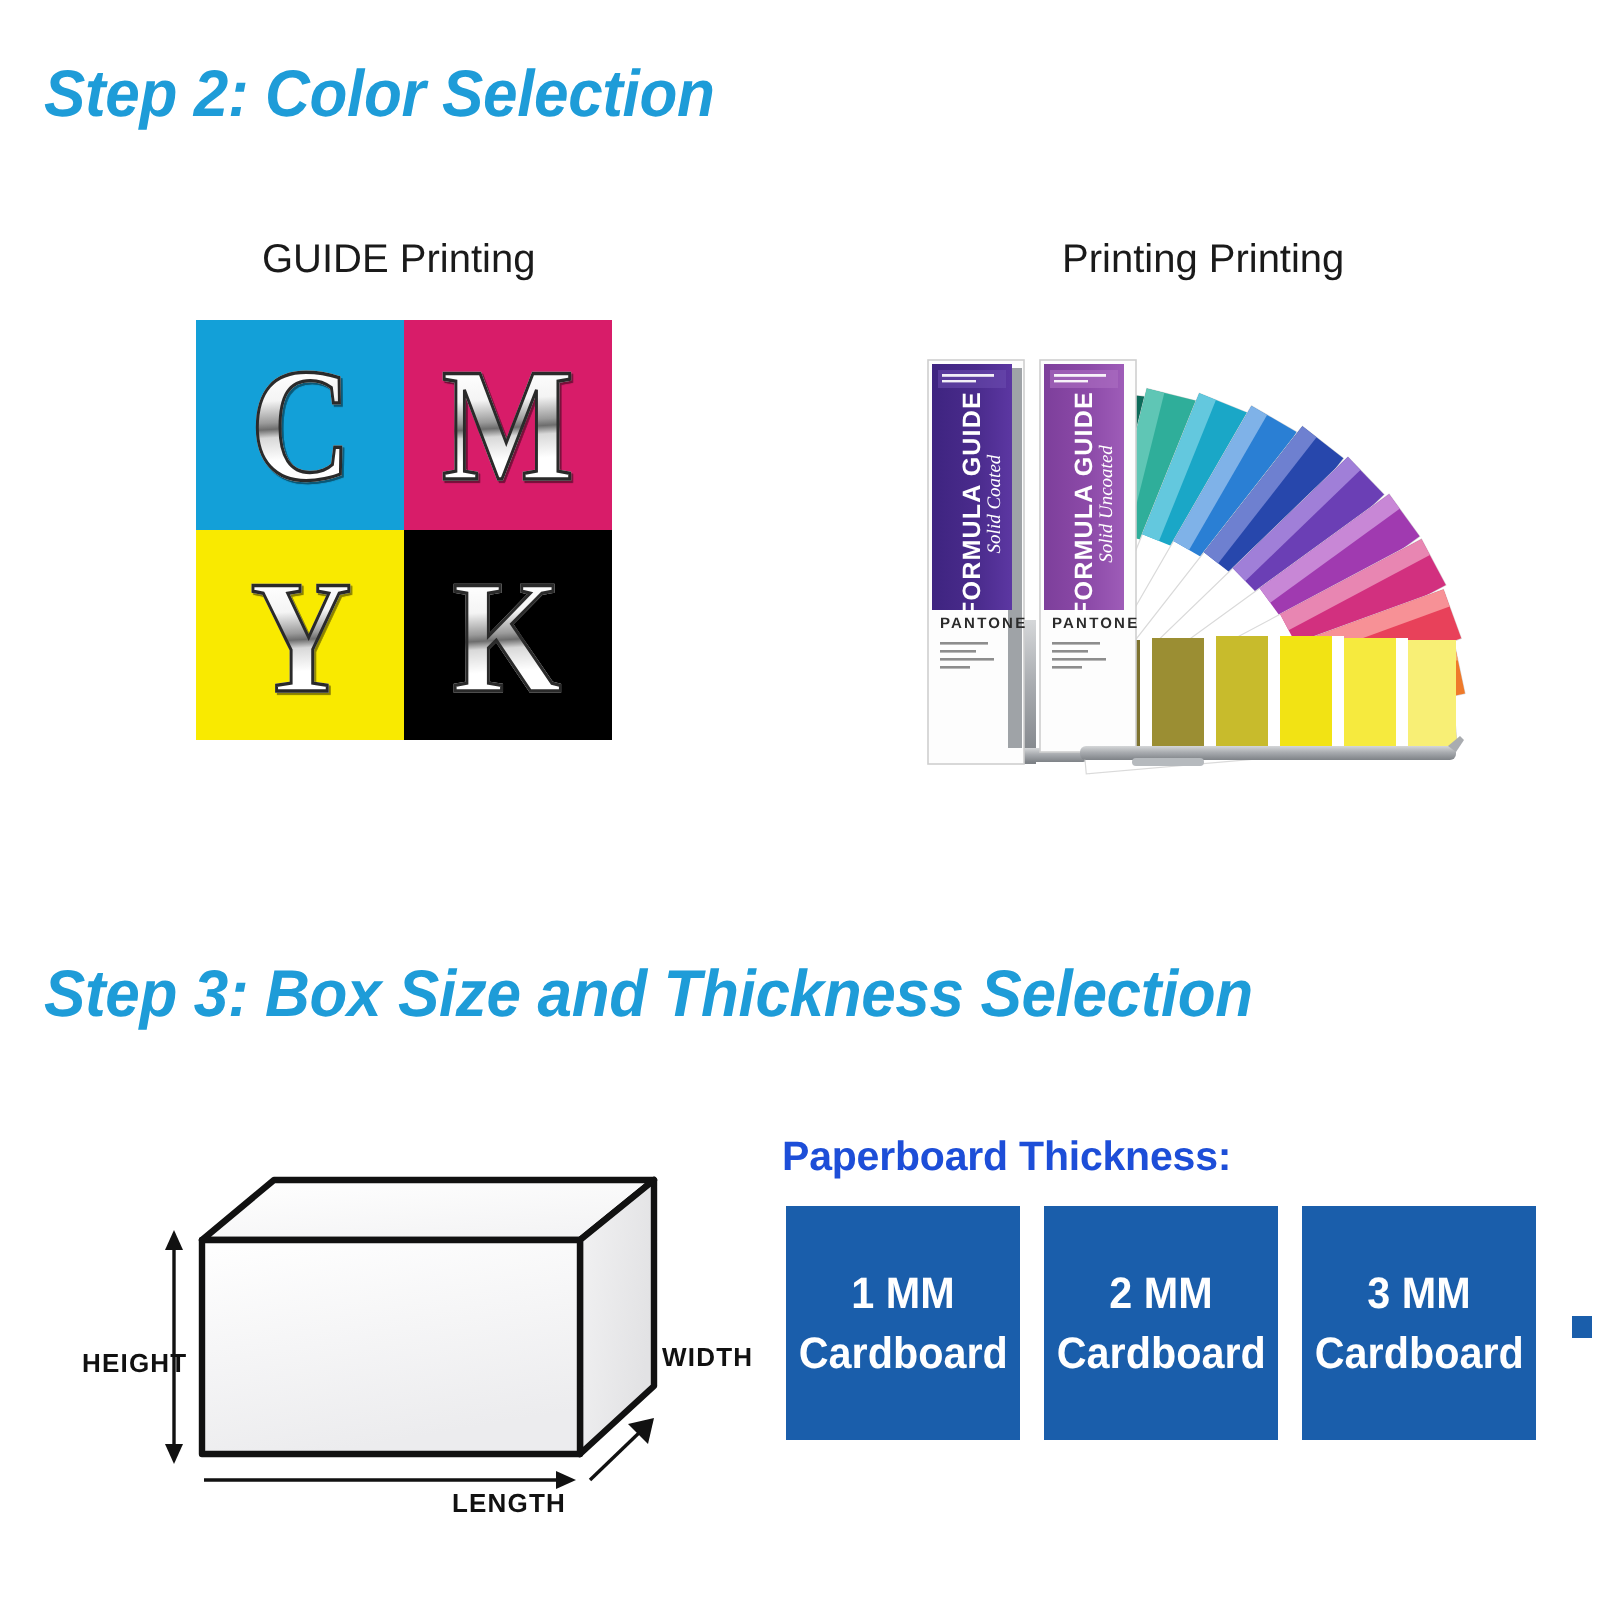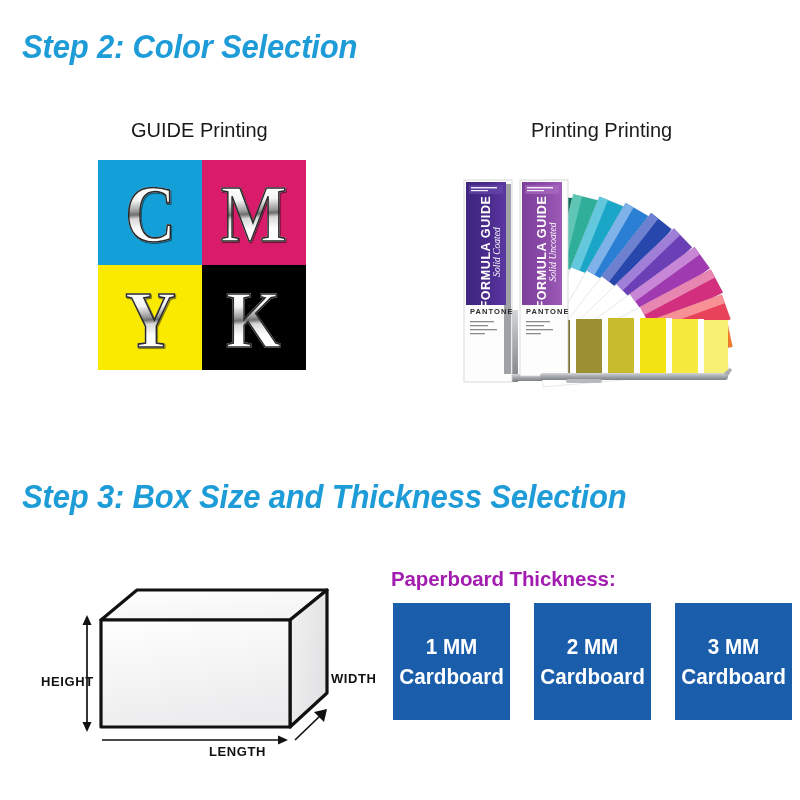--- a/index.html
+++ b/index.html
@@ -113,45 +113,45 @@
 
   .dim-label {
     position: absolute;
     font-size: 13px;
     font-weight: bold;
     color: #111111;
     letter-spacing: 0.6px;
     white-space: nowrap;
   }
   #label-height { left: 41px;  top: 674px; }
-  #label-length { left: 163px; top: 744px; padding-left: 46px; }
+  #label-length { left: 180px; top: 744px; padding-left: 46px; }
   #label-width  { left: 295px; top: 671px; margin-left: 36px; }
 
   
   #paperboard-title {
     position: absolute;
     left: 391px;
     top: 567px;
     font-size: 20.5px;
     font-weight: bold;
-    color: #a21caf;
+    color: #1d4ed8;
     white-space: nowrap;
     letter-spacing: -0.1px;
   }
   #thickness-row {
     position: absolute;
     left: 393px;
     top: 603px;
     display: flex;
     align-items: center;
   }
   .thickness-card {
     width: 117px;
     height: 117px;
-    margin-right: 24px;
+    margin-right: 12px;
     background: #1a5eab;
     color: #ffffff;
     display: flex;
     flex-direction: column;
     align-items: center;
     justify-content: center;
     line-height: 1.34;
   }
   .thickness-card .mm {
     font-size: 22px;

